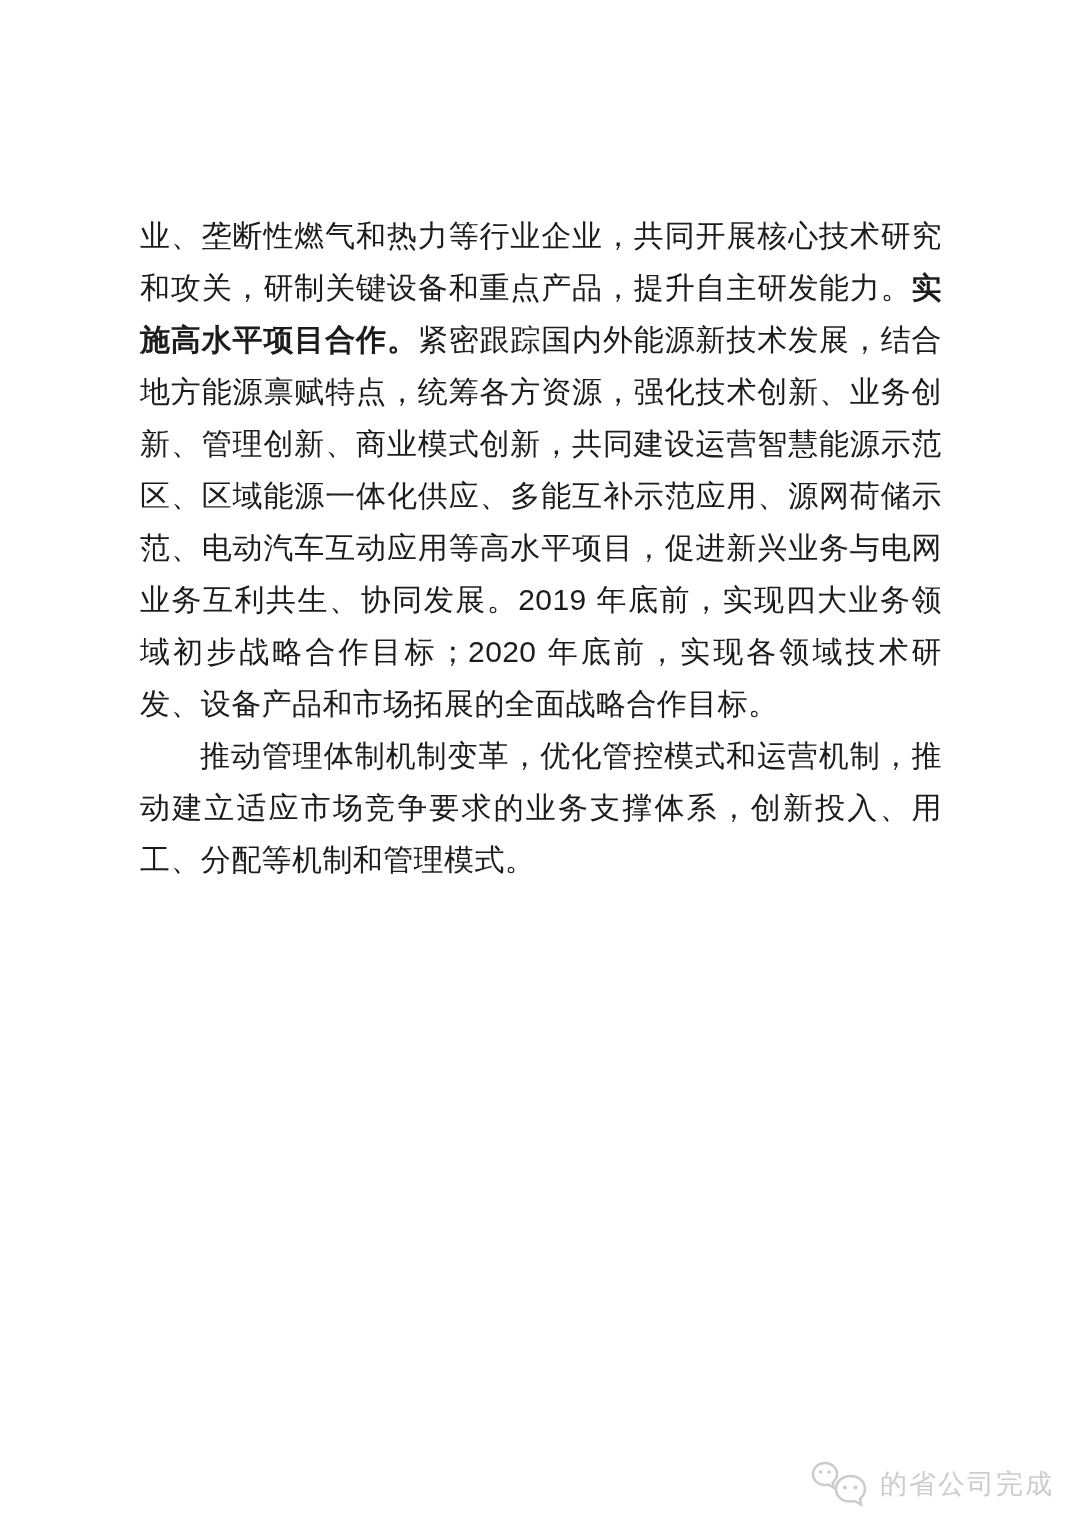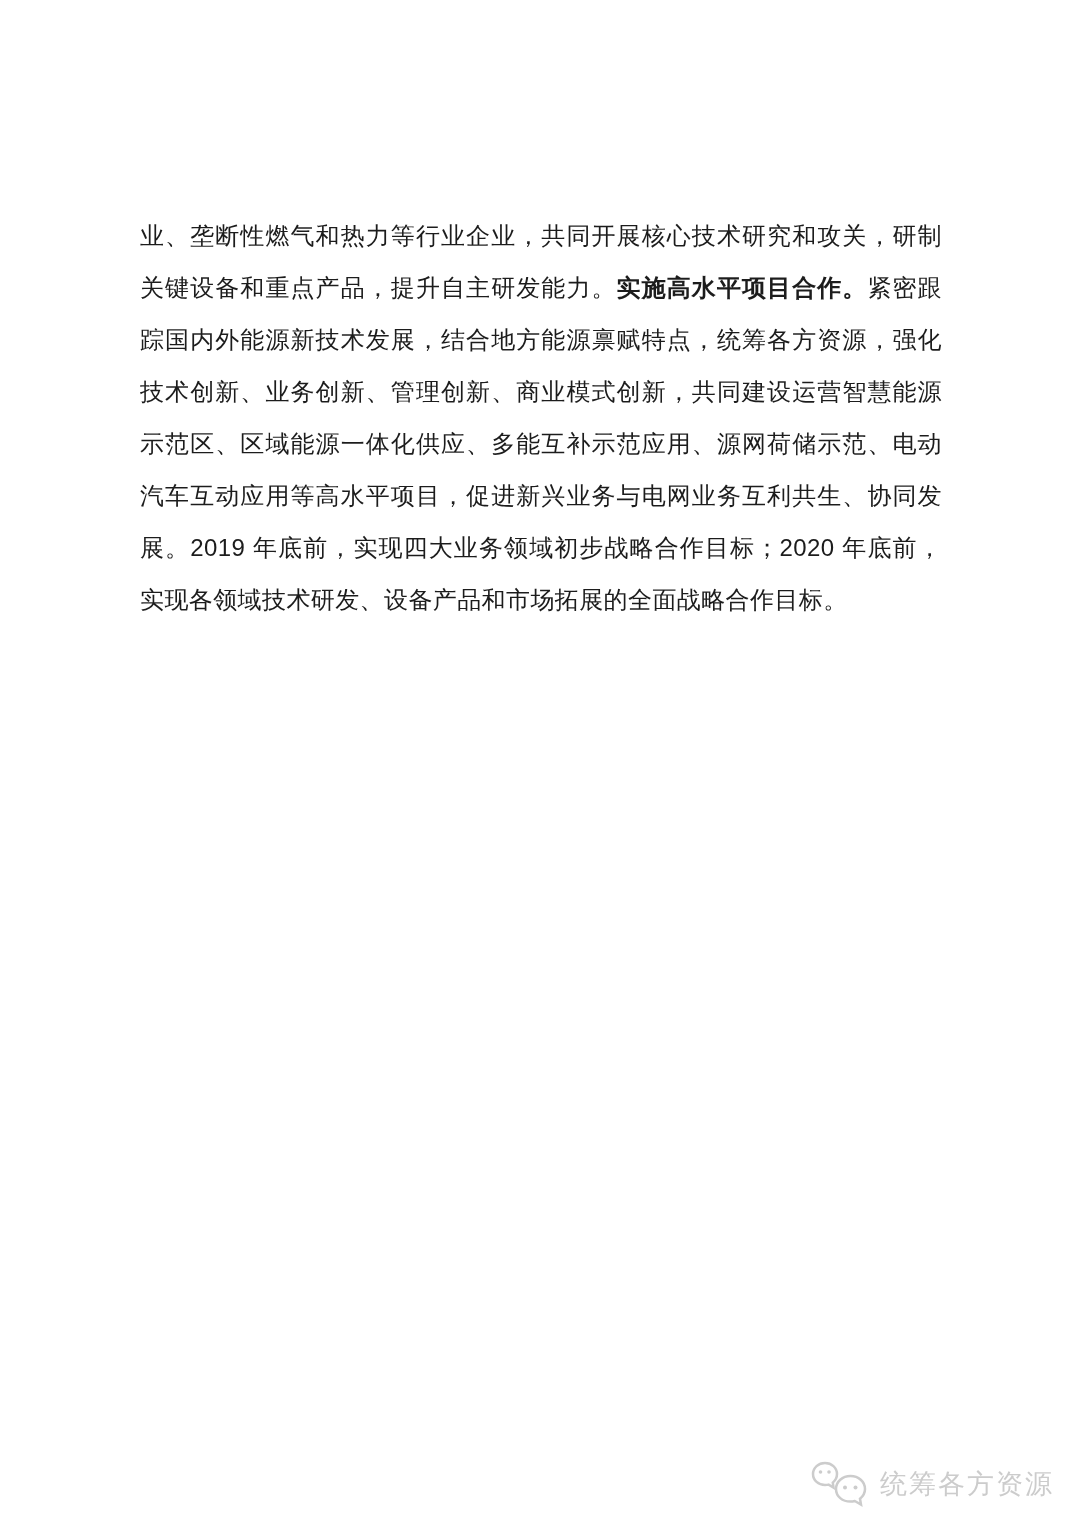--- a/index.html
+++ b/index.html
@@ -17,21 +17,21 @@
     color: #1c1c1c;
   }
   .doc-body {
     position: absolute;
     left: 140px;
     top: 210px;
     width: 802px;
   }
   .para {
     margin: 0;
-    font-size: 24px;
+    font-size: 30px;
     line-height: 52px;
     text-align: justify;
     letter-spacing: 0.4px;
     word-break: break-all;
   }
   .para.indent { text-indent: 2em; }
   .para.heading {
     font-weight: bold;
     text-align: left;
     letter-spacing: 0.6px;
@@ -54,35 +54,36 @@
     text-shadow: 1px 1px 0 #ffffff;
   }
 </style>
 </head>
 <body>
 
 <div class="page">
 
   <div class="doc-body">
       <p class="para"><span>业、垄断性燃气和热力等行业企业，共同开展核心技术研究和攻关，研制关键设备和重点产品，提升自主研发能力。</span><b>实施高水平项目合作。</b><span>紧密跟踪国内外能源新技术发展，结合地方能源禀赋特点，统筹各方资源，强化技术创新、业务创新、管理创新、商业模式创新，共同建设运营智慧能源示范区、区域能源一体化供应、多能互补示范应用、源网荷储示范、电动汽车互动应用等高水平项目，促进新兴业务与电网业务互利共生、协同发展。2019 年底前，实现四大业务领域初步战略合作目标；2020 年底前，实现各领域技术研发、设备产品和市场拓展的全面战略合作目标。</span></p>
+      <p class="para indent"><span>推动管理体制机制变革，优化管控模式和运营机制，推动建立适应市场竞争要求的业务支撑体系，创新投入、用工、分配等机制和管理模式。</span></p>
     </div>
 
   <div class="watermark">
     <span class="wm-icon">
       <svg width="62" height="48" viewBox="0 0 62 48" xmlns="http://www.w3.org/2000/svg">
 
         <g stroke="#cccccc" stroke-width="2.5" fill="#ffffff">
           <path d="M3 14 C3 7.5 8.5 3 15 3 C21.5 3 27 7.5 27 14 C27 17.5 25.3 20.5 22.8 22.6 L23.5 27.5 L18.6 24.6 C17.4 24.9 16.2 25 15 25 C8.5 25 3 20.5 3 14 Z"></path>
         </g>
         <circle cx="10.5" cy="12" r="1.8" fill="#cccccc"></circle>
         <circle cx="19" cy="12" r="1.8" fill="#cccccc"></circle>
 
         <g stroke="#cccccc" stroke-width="2.5" fill="#ffffff">
           <path d="M26 29 C26 21.5 32.5 16 40.5 16 C48.5 16 55 21.5 55 29 C55 33 53 36.3 50 38.7 L51 44.5 L44.8 41 C43.4 41.4 42 41.6 40.5 41.6 C32.5 41.6 26 36.5 26 29 Z"></path>
         </g>
         <circle cx="35" cy="27.5" r="2" fill="#cccccc"></circle>
         <circle cx="45.5" cy="27.5" r="2" fill="#cccccc"></circle>
       </svg>
     </span>
-    <span class="wm-text">统筹各方资源</span>
+    <span class="wm-text">的省公司完成</span>
   </div>
 
 </div>
 
 </body></html>

